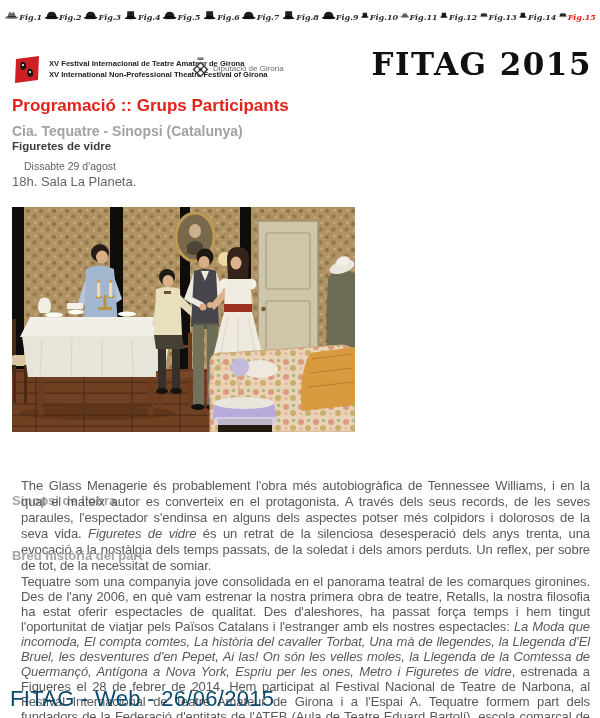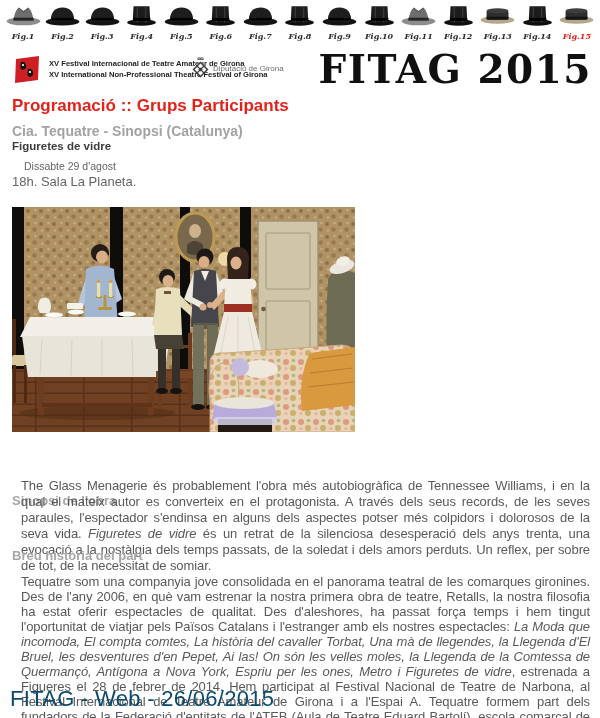--- a/index.html
+++ b/index.html
@@ -3,32 +3,32 @@
 <meta charset="utf-8">
 <style>
   html,body{margin:0;padding:0;}
   body{
     width:600px;height:718px;position:relative;background:#ffffff;
     font-family:"Liberation Sans",sans-serif;overflow:hidden;
   }
 
   
   .hat-banner{position:absolute;top:2px;left:4px;right:4px;display:flex;justify-content:space-between;}
-  .hat{width:38px;display:flex;flex-direction:column;align-items:center;}
+  .hat{width:38px;display:flex;flex-direction:row;align-items:center;}
   .hat svg{width:37px;height:26px;display:block;}
   .fig-label{font-family:"DejaVu Serif",serif;font-style:italic;font-weight:bold;font-size:8px;color:#2b2b2b;margin-top:3px;white-space:nowrap;}
   .fig-label.red{color:#e2231a;}
 
   
   .festival-logo{position:absolute;top:56px;left:12px;display:flex;align-items:center;gap:7px;}
   .festival-logo-text{font-size:7.6px;font-weight:bold;color:#1d1d1d;line-height:1.35;letter-spacing:0;}
   .diputacio{position:absolute;top:57px;left:192px;display:flex;align-items:center;gap:4px;}
   .diputacio-label{font-size:8px;color:#6d6d6d;}
   .site-title{position:absolute;top:46px;right:8px;font-family:"DejaVu Serif",serif;font-weight:900;
-    font-size:39px;color:#101010;letter-spacing:1.5px;}
+    font-size:31px;color:#101010;letter-spacing:1.5px;}
 
   
   .page-heading{position:absolute;top:96px;left:12px;font-size:17px;font-weight:bold;color:#e2231a;text-align:center;}
   .company{position:absolute;top:123px;left:12px;font-size:14px;font-weight:bold;color:#a2a2a2;}
   .show-title{position:absolute;top:140px;left:12px;font-size:11.5px;font-weight:bold;color:#3c3c3c;}
   .date-line{position:absolute;top:160px;left:24px;font-size:10.5px;color:#646464;}
   .venue-line{position:absolute;top:174px;left:12px;font-size:13px;color:#646464;}
 
   .scene-wrap{position:absolute;top:207px;left:12px;width:343px;height:225px;}
   .scene-wrap svg{display:block;width:343px;height:225px;}

